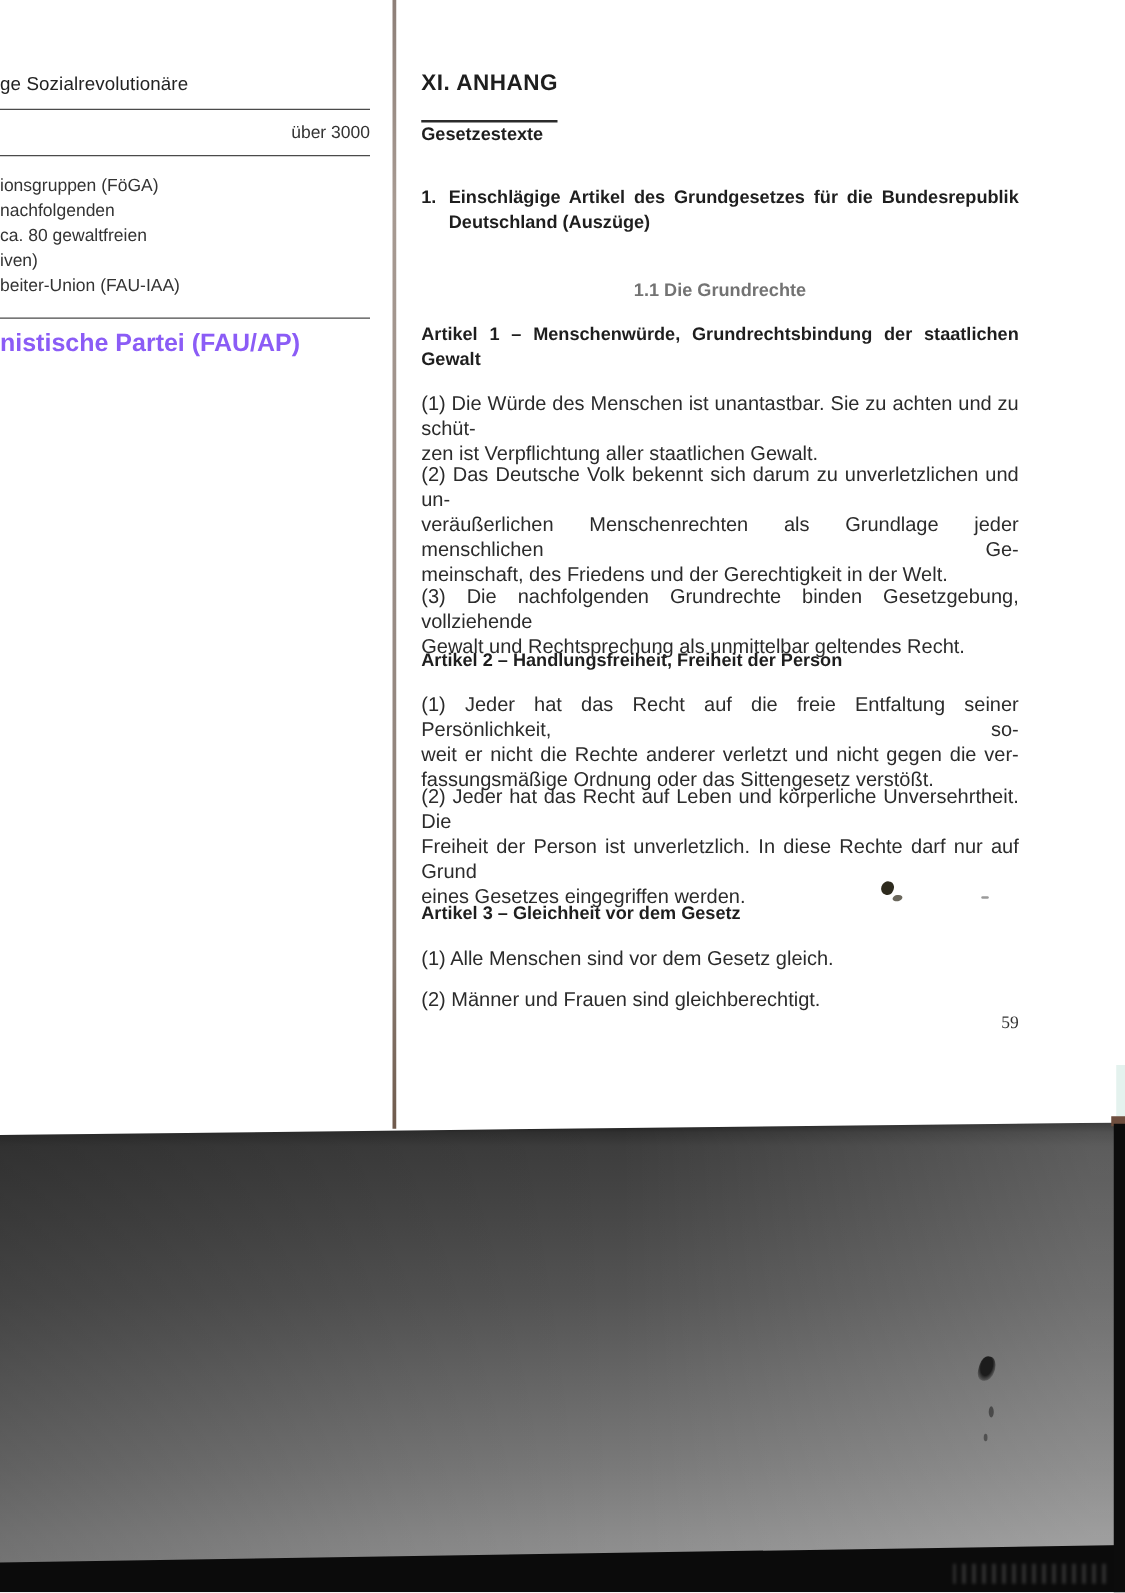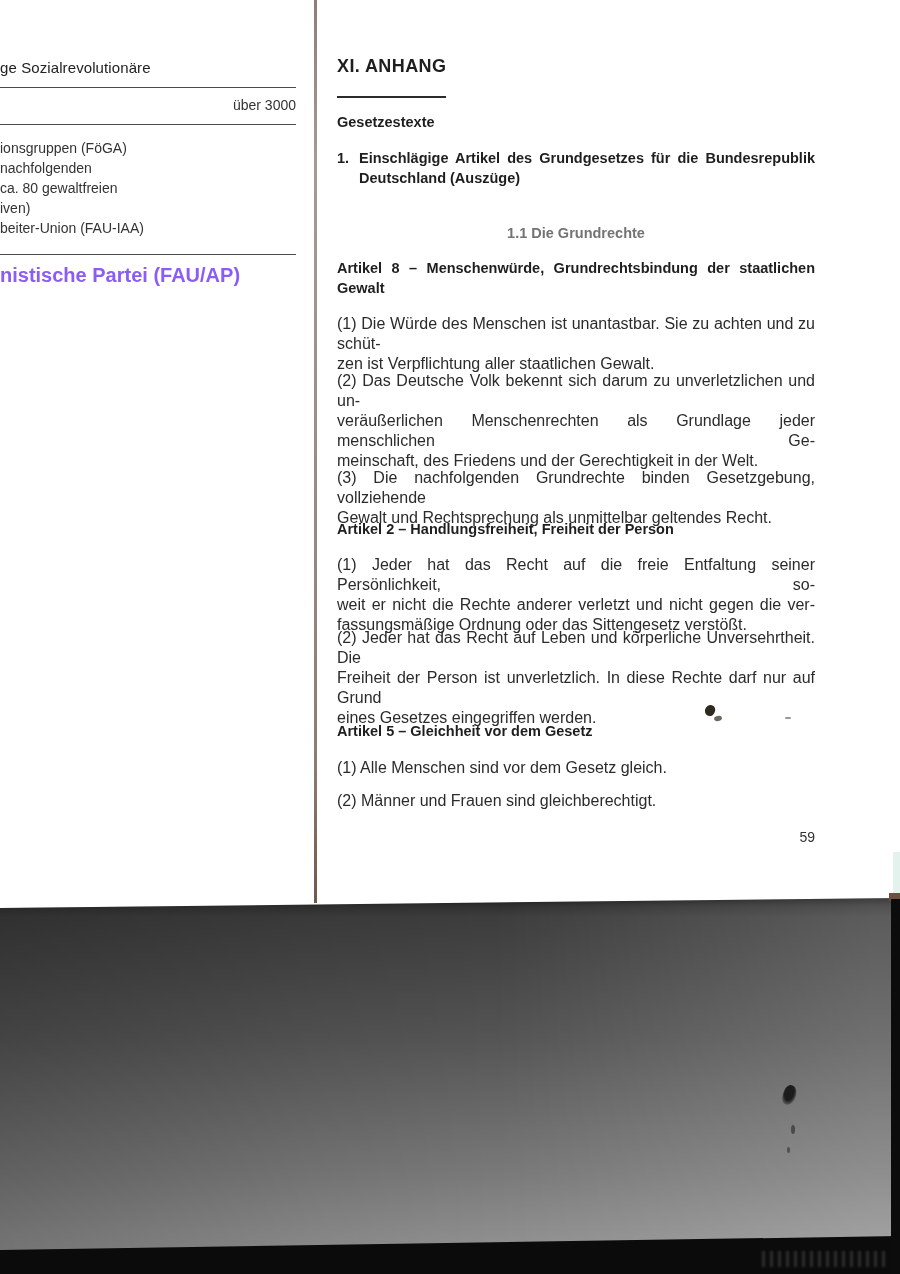--- a/index.html
+++ b/index.html
@@ -25,33 +25,33 @@
 
   
   .spine { position:absolute; left:314px; top:0; width:3px; height:903px;
            background:linear-gradient(180deg,#8d7f78 0,#a79a92 18%, #988b84 55%, #8a7c72 85%, #6f5a4c 100%); }
 
   
   .right-page { position:absolute; left:337px; top:0; width:478px; }
   .rp-block { position:absolute; left:0; width:478px; font-size:16px; line-height:20px; }
   .chapter { top:56px; font-size:18px; font-weight:bold; color:#1e1e1e; letter-spacing:0.4px; }
   .chapter .under { display:inline-block; border-bottom:2px solid #2b2b2b; padding-bottom:20px; }
-  .section-title { top:112px; font-weight:bold; font-size:14.5px; color:#1e1e1e; }
+  .section-title { top:98px; font-weight:bold; font-size:14.5px; color:#1e1e1e; }
   .num-heading { top:148px; font-weight:bold; font-size:14.5px; color:#1e1e1e; display:flex; }
   .num-heading .num { width:22px; flex:0 0 22px; }
   .num-heading .hl { flex:1; }
   .subsection { top:223px; font-weight:bold; font-size:14.5px; color:#737373;text-align:center; }
   .art-title { font-weight:bold; font-size:14.5px; color:#1e1e1e; }
   .a1t { top:258px; }
   .p11 { top:314px; } .p12 { top:371px; } .p13 { top:468px; }
   .a2t { top:519px; }
   .p21 { top:555px; } .p22 { top:628px; }
   .a3t { top:721px; }
   .p31 { top:758px; } .p32 { top:791px; }
-  .pageno { top:827px; text-align:right; font-size:14px; color:#333; }
+  .pageno { top:809px; text-align:right; font-size:14px; color:#333;font-family:Liberation Serif, serif; }
 
   
   .lines .tline { text-align:justify; text-align-last:justify; }
   .lines .tline.last { text-align-last:left; }
   .left-lines .tline { text-align:left; text-align-last:auto; }
 
   
   .blob-a { position:absolute; left:705px; top:705px; width:10px; height:11px;
             background:#2e2b1e; border-radius:55% 45% 50% 50%; transform:rotate(18deg); }
   .blob-b { position:absolute; left:714px; top:716px; width:8px; height:5px;
@@ -116,21 +116,21 @@
     <span class="num">1.</span>
     <div class="hl lines">
         <div class="tline">Einschlägige Artikel des Grundgesetzes für die Bundesrepublik</div>
         <div class="tline last">Deutschland (Auszüge)</div>
       </div>
   </div>
 
   <div class="rp-block subsection">1.1 Die Grundrechte</div>
 
   <div class="rp-block art-title a1t lines">
-      <div class="tline">Artikel 8 – Menschenwürde, Grundrechtsbindung der staatlichen</div>
+      <div class="tline">Artikel 1 – Menschenwürde, Grundrechtsbindung der staatlichen</div>
       <div class="tline last">Gewalt</div>
     </div>
   <div class="rp-block p11 lines">
       <div class="tline">(1) Die Würde des Menschen ist unantastbar. Sie zu achten und zu schüt-</div>
       <div class="tline last">zen ist Verpflichtung aller staatlichen Gewalt.</div>
     </div>
   <div class="rp-block p12 lines">
       <div class="tline">(2) Das Deutsche Volk bekennt sich darum zu unverletzlichen und un-</div>
       <div class="tline">veräußerlichen Menschenrechten als Grundlage jeder menschlichen Ge-</div>
       <div class="tline last">meinschaft, des Friedens und der Gerechtigkeit in der Welt.</div>
@@ -145,21 +145,21 @@
       <div class="tline">(1) Jeder hat das Recht auf die freie Entfaltung seiner Persönlichkeit, so-</div>
       <div class="tline">weit er nicht die Rechte anderer verletzt und nicht gegen die ver-</div>
       <div class="tline last">fassungsmäßige Ordnung oder das Sittengesetz verstößt.</div>
     </div>
   <div class="rp-block p22 lines">
       <div class="tline">(2) Jeder hat das Recht auf Leben und körperliche Unversehrtheit. Die</div>
       <div class="tline">Freiheit der Person ist unverletzlich. In diese Rechte darf nur auf Grund</div>
       <div class="tline last">eines Gesetzes eingegriffen werden.</div>
     </div>
 
-  <div class="rp-block art-title a3t">Artikel 5 – Gleichheit vor dem Gesetz</div>
+  <div class="rp-block art-title a3t">Artikel 3 – Gleichheit vor dem Gesetz</div>
   <div class="rp-block p31 lines">
       <div class="tline last">(1) Alle Menschen sind vor dem Gesetz gleich.</div>
     </div>
   <div class="rp-block p32 lines">
       <div class="tline last">(2) Männer und Frauen sind gleichberechtigt.</div>
     </div>
 
   <div class="rp-block pageno">59</div>
 </section>
 

